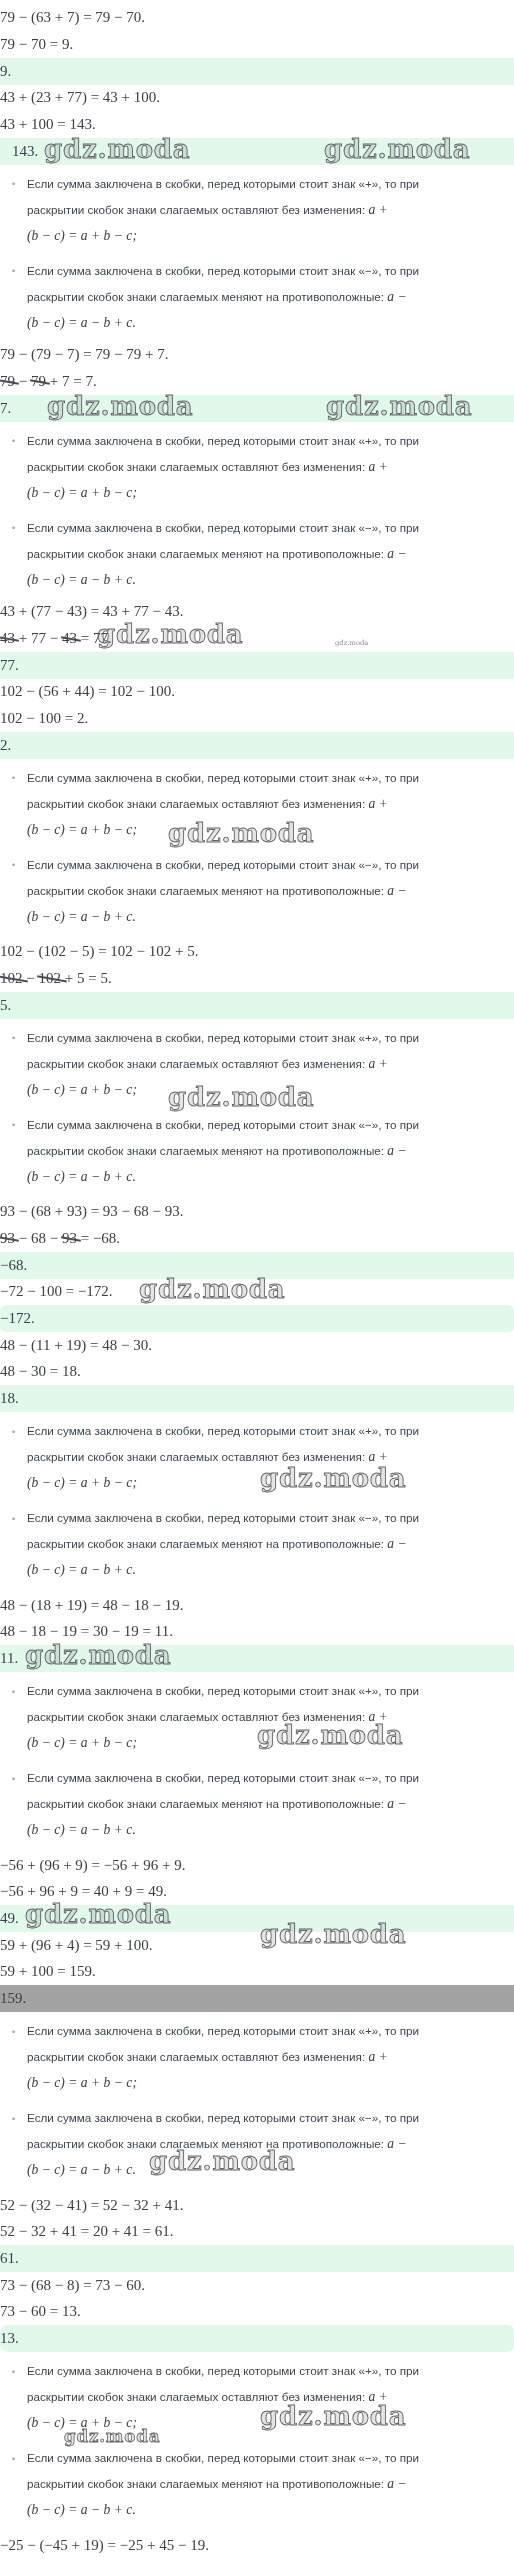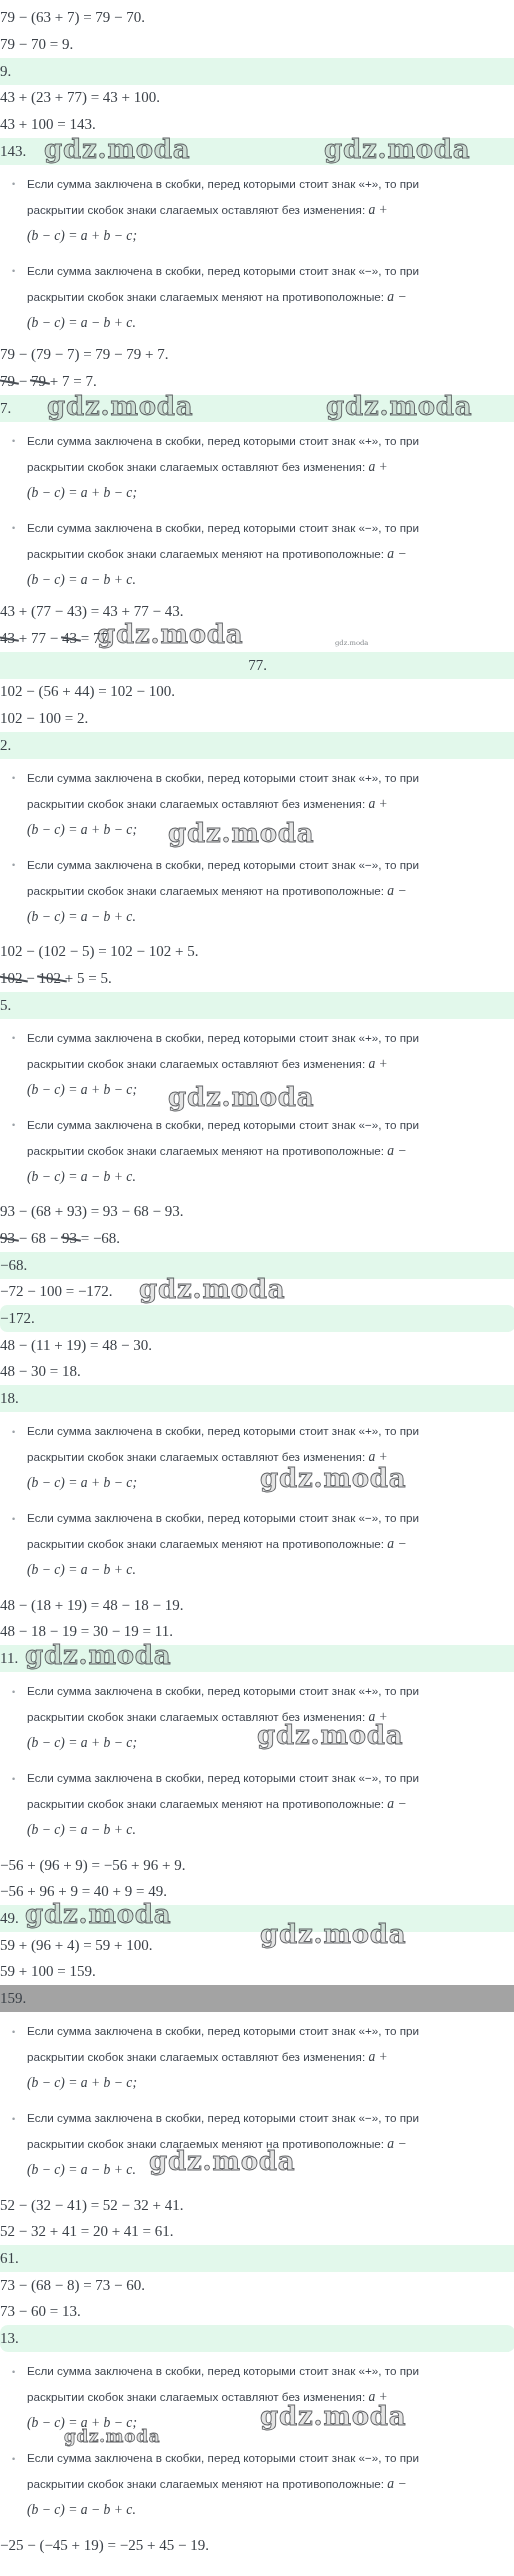--- a/index.html
+++ b/index.html
@@ -58,21 +58,21 @@
 
 <div class="page" style="color: rgb(59, 65, 72);">
   <div class="blocks">
       <div class="math-line"><span class="mpart">79 − (63 + 7) = 79 − 70.</span></div>
       <div class="math-line"><span class="mpart">79 − 70 = 9.</span></div>
       <div class="answer-row" style="background: rgb(226, 248, 235);">
         <span class="answer-text">9.</span>
       </div>
       <div class="math-line"><span class="mpart">43 + (23 + 77) = 43 + 100.</span></div>
       <div class="math-line"><span class="mpart">43 + 100 = 143.</span></div>
-      <div class="answer-row" style="background: rgb(226, 248, 235);">
+      <div class="answer-row" style="background: rgb(226, 248, 235); padding-left: 12px;">
         <span class="answer-text">143.</span>
         <span class="wm wm-lg" style="left: 44px; top: -1.5px;">gdz.moda</span>
         <span class="wm wm-lg" style="left: 324px; top: -1.5px;">gdz.moda</span>
       </div>
       <div class="rules" style="color: rgb(63, 70, 80);">
         <div class="rule-item"><span class="dot">•</span><span class="rule-text">Если сумма заключена в скобки, перед которыми стоит знак «+», то при раскрытии скобок знаки слагаемых оставляют без изменения:</span> <span class="rule-formula-lead">a +</span><span class="rule-formula">(b − c) = a + b − c;</span></div>
         <div class="rule-item"><span class="dot">•</span><span class="rule-text">Если сумма заключена в скобки, перед которыми стоит знак «−», то при раскрытии скобок знаки слагаемых меняют на противоположные:</span> <span class="rule-formula-lead">a −</span><span class="rule-formula">(b − c) = a − b + c.</span></div>
       </div>
       <div class="math-line"><span class="mpart">79 − (79 − 7) = 79 − 79 + 7.</span></div>
       <div class="math-line"><span class="mpart struck">79</span><span class="mpart"> − </span><span class="mpart struck">79</span><span class="mpart"> + 7 = 7.</span></div>
@@ -80,21 +80,21 @@
         <span class="answer-text">7.</span>
         <span class="wm wm-lg" style="left: 47px; top: -1.5px;">gdz.moda</span>
         <span class="wm wm-lg" style="left: 326px; top: -1.5px;">gdz.moda</span>
       </div>
       <div class="rules" style="color: rgb(63, 70, 80);">
         <div class="rule-item"><span class="dot">•</span><span class="rule-text">Если сумма заключена в скобки, перед которыми стоит знак «+», то при раскрытии скобок знаки слагаемых оставляют без изменения:</span> <span class="rule-formula-lead">a +</span><span class="rule-formula">(b − c) = a + b − c;</span></div>
         <div class="rule-item"><span class="dot">•</span><span class="rule-text">Если сумма заключена в скобки, перед которыми стоит знак «−», то при раскрытии скобок знаки слагаемых меняют на противоположные:</span> <span class="rule-formula-lead">a −</span><span class="rule-formula">(b − c) = a − b + c.</span></div>
       </div>
       <div class="math-line"><span class="mpart">43 + (77 − 43) = 43 + 77 − 43.</span></div>
       <div class="math-line"><span class="mpart struck">43</span><span class="mpart"> + 77 − </span><span class="mpart struck">43</span><span class="mpart"> = 77.</span><span class="wm wm-lg" style="left: 97px; top: -4.5px;">gdz.moda</span><span class="wm wm-xs" style="left: 335px; top: 15px;">gdz.moda</span></div>
-      <div class="answer-row" style="background: rgb(226, 248, 235); justify-content: center;">
+      <div class="answer-row" style="background: rgb(226, 248, 235);">
         <span class="answer-text">77.</span>
       </div>
       <div class="math-line"><span class="mpart">102 − (56 + 44) = 102 − 100.</span></div>
       <div class="math-line"><span class="mpart">102 − 100 = 2.</span></div>
       <div class="answer-row" style="background: rgb(226, 248, 235);">
         <span class="answer-text">2.</span>
       </div>
       <div class="rules" style="color: rgb(63, 70, 80);">
         <div class="rule-item"><span class="dot">•</span><span class="rule-text">Если сумма заключена в скобки, перед которыми стоит знак «+», то при раскрытии скобок знаки слагаемых оставляют без изменения:</span> <span class="rule-formula-lead">a +</span><span class="rule-formula">(b − c) = a + b − c;</span></div>
         <div class="rule-item"><span class="dot">•</span><span class="rule-text">Если сумма заключена в скобки, перед которыми стоит знак «−», то при раскрытии скобок знаки слагаемых меняют на противоположные:</span> <span class="rule-formula-lead">a −</span><span class="rule-formula">(b − c) = a − b + c.</span></div>

